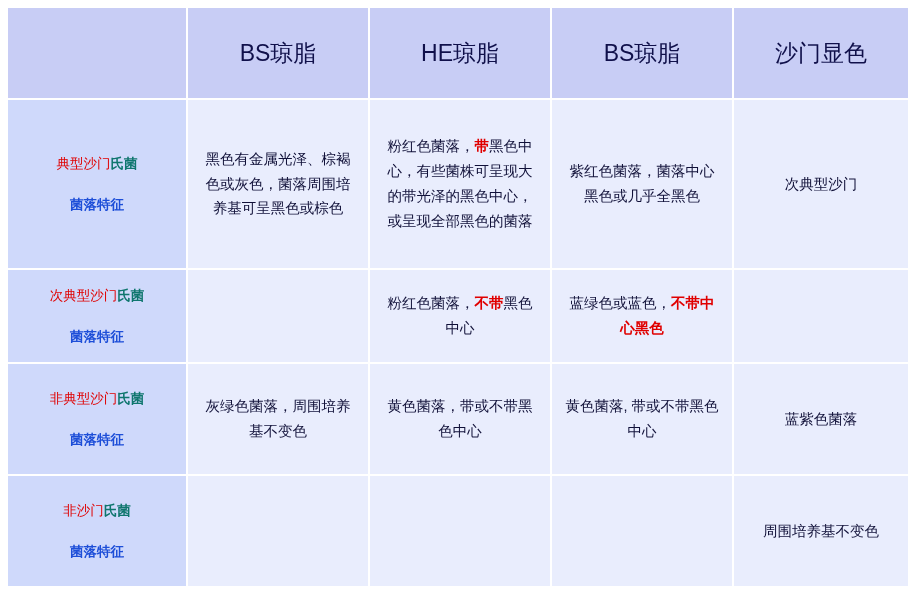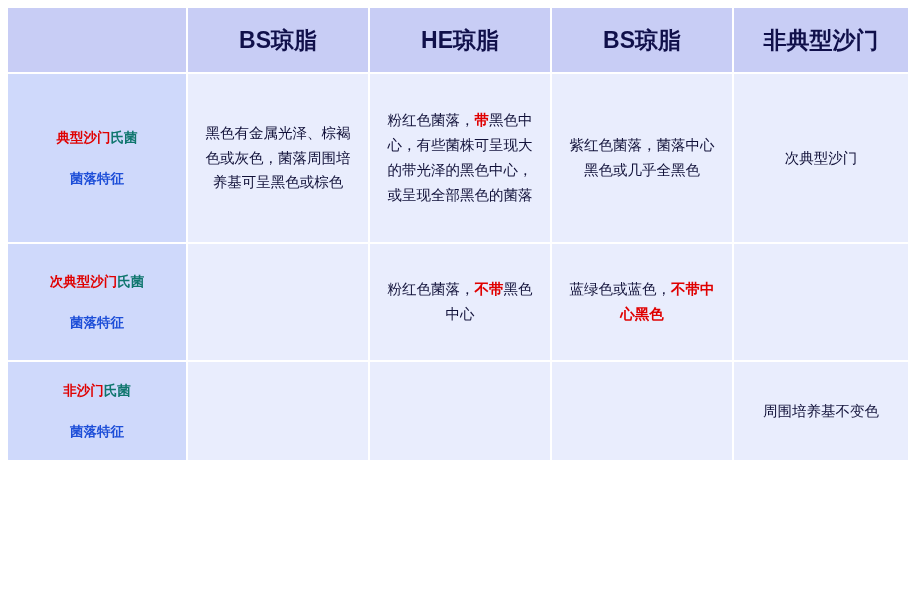--- a/index.html
+++ b/index.html
@@ -28,41 +28,41 @@
   table.media-table col.c0 { width: 178px; }
   table.media-table col.c1 { width: 180px; }
   table.media-table col.c2 { width: 180px; }
   table.media-table col.c3 { width: 180px; }
   table.media-table col.c4 { width: 174px; }
 
   th.hdr {
     background: #c8cdf5;
     color: #10104a;
     font-size: 23px;
-    font-weight: bold;
+    font-weight: normal;
     height: 64px;
     text-align: center;
     vertical-align: middle;
-    padding: 0;
+    padding: 13px;
   }
   th.hdr-blank {
     background: #c8cdf5;
   }
   td.rowhdr {
     background: #cfd9fb;
     text-align: center;
     vertical-align: middle;
     font-size: 13.5px;
     color: #10104a;
     padding: 6px 4px;
     line-height: 2.0;
   }
   td.rowhdr .strain {
     color: #e00000;
-    font-weight: bold;
+    font-weight: normal;
   }
   td.rowhdr .suffix {
     color: #0f766e;
     font-weight: bold;
   }
   td.rowhdr .sub {
     display: block;
     margin-top: 14px;
     font-weight: bold;
     color: #1d4ed8;
@@ -77,43 +77,43 @@
     padding: 8px 12px;
   }
   td.cell.empty {
     background: #e9edfd;
   }
   td.cell .red {
     color: #e00000;
     font-weight: bold;
   }
   .r1 { height: 168px; }
-  .r2 { height: 116px; }
+  .r2 { height: 92px; }
   .r3 { height: 110px; }
-  .r4 { height: 98px; margin-top: 8px; }
+  .r4 { height: 110px; margin-top: 8px; }
 </style>
 </head>
 <body>
 
 <div id="table-wrap">
   <table class="media-table">
     <colgroup>
       <col class="c0">
         <col class="c1">
         <col class="c2">
         <col class="c3">
         <col class="c4">
     </colgroup>
     <thead>
       <tr>
         <th class="hdr hdr-blank"></th>
         <th class="hdr">BS琼脂</th>
         <th class="hdr">HE琼脂</th>
         <th class="hdr">BS琼脂</th>
-        <th class="hdr">非典型沙门</th>
+        <th class="hdr">沙门显色</th>
       </tr>
     </thead>
     <tbody>
       <tr class="r1">
         <td class="rowhdr">
           <span class="strain">典型沙门</span><span class="suffix">氏菌</span>
           <span class="sub">菌落特征</span>
         </td>
         <td class="cell">黑色有金属光泽、棕褐色或灰色，菌落周围培养基可呈黑色或棕色</td>
         <td class="cell"><span>粉红色菌落，</span><span class="red">带</span><span>黑色中心，有些菌株可呈现大的带光泽的黑色中心，或呈现全部黑色的菌落</span></td>
@@ -123,20 +123,30 @@
       <tr class="r2">
         <td class="rowhdr">
           <span class="strain">次典型沙门</span><span class="suffix">氏菌</span>
           <span class="sub">菌落特征</span>
         </td>
         <td class="cell empty"></td>
         <td class="cell"><span>粉红色菌落，</span><span class="red">不带</span><span>黑色中心</span></td>
         <td class="cell"><span>蓝绿色或蓝色，</span><span class="red">不带中心黑色</span></td>
         <td class="cell empty"></td>
       </tr>
+      <tr class="r3">
+        <td class="rowhdr">
+          <span class="strain">非典型沙门</span><span class="suffix">氏菌</span>
+          <span class="sub">菌落特征</span>
+        </td>
+        <td class="cell">灰绿色菌落，周围培养基不变色</td>
+        <td class="cell"><span>黄色菌落，带或不带黑色中心</span></td>
+        <td class="cell"><span>黄色菌落, 带或不带黑色中心</span></td>
+        <td class="cell">蓝紫色菌落</td>
+      </tr>
       <tr class="r4">
         <td class="rowhdr">
           <span class="strain">非沙门</span><span class="suffix">氏菌</span>
           <span class="sub">菌落特征</span>
         </td>
         <td class="cell empty"></td>
         <td class="cell empty"></td>
         <td class="cell empty"></td>
         <td class="cell">周围培养基不变色</td>
       </tr>

